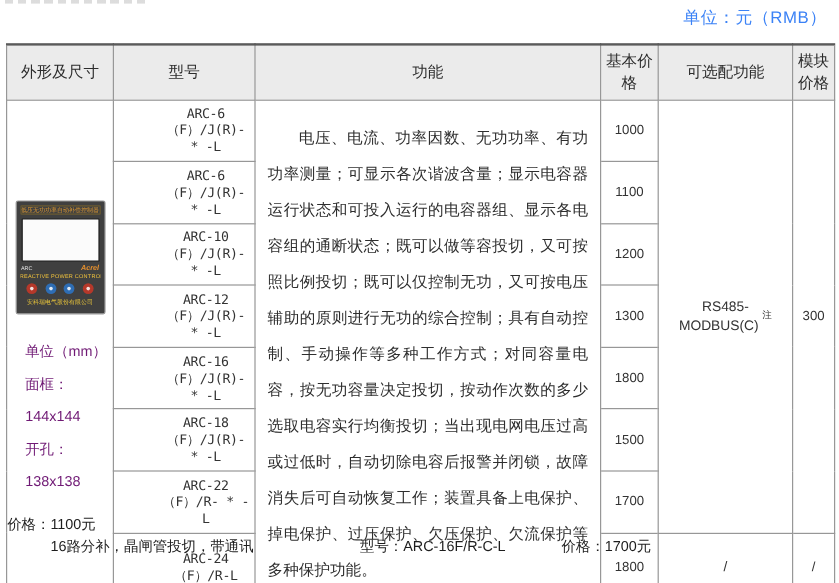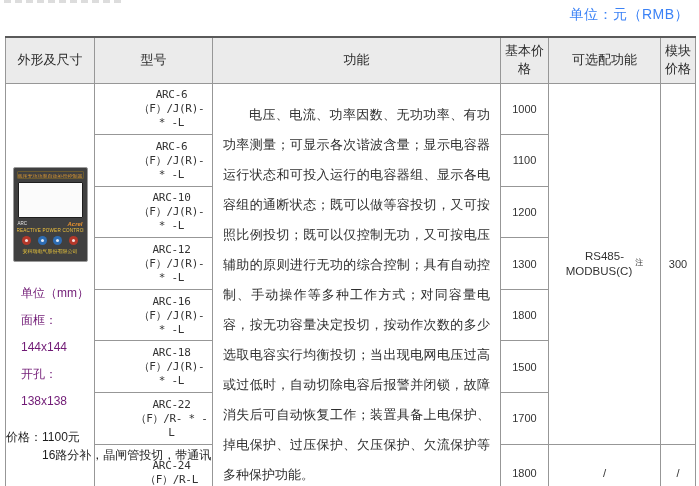--- a/index.html
+++ b/index.html
@@ -171,16 +171,18 @@
       </tr>
     </tbody>
   </table>
 
   <div class="notes">
     <div class="note-line cols">
       <span class="nl-price">价格：1100元</span>
     </div>
     <div class="note-line cols">
       <span class="nl-desc indent">16路分补，晶闸管投切，带通讯</span>
+      <span class="nl-model">型号：ARC-16F/R-C-L</span>
+      <span class="nl-price">价格：1700元</span>
     </div>
   </div>
 
 </div>
 
 </body></html>

